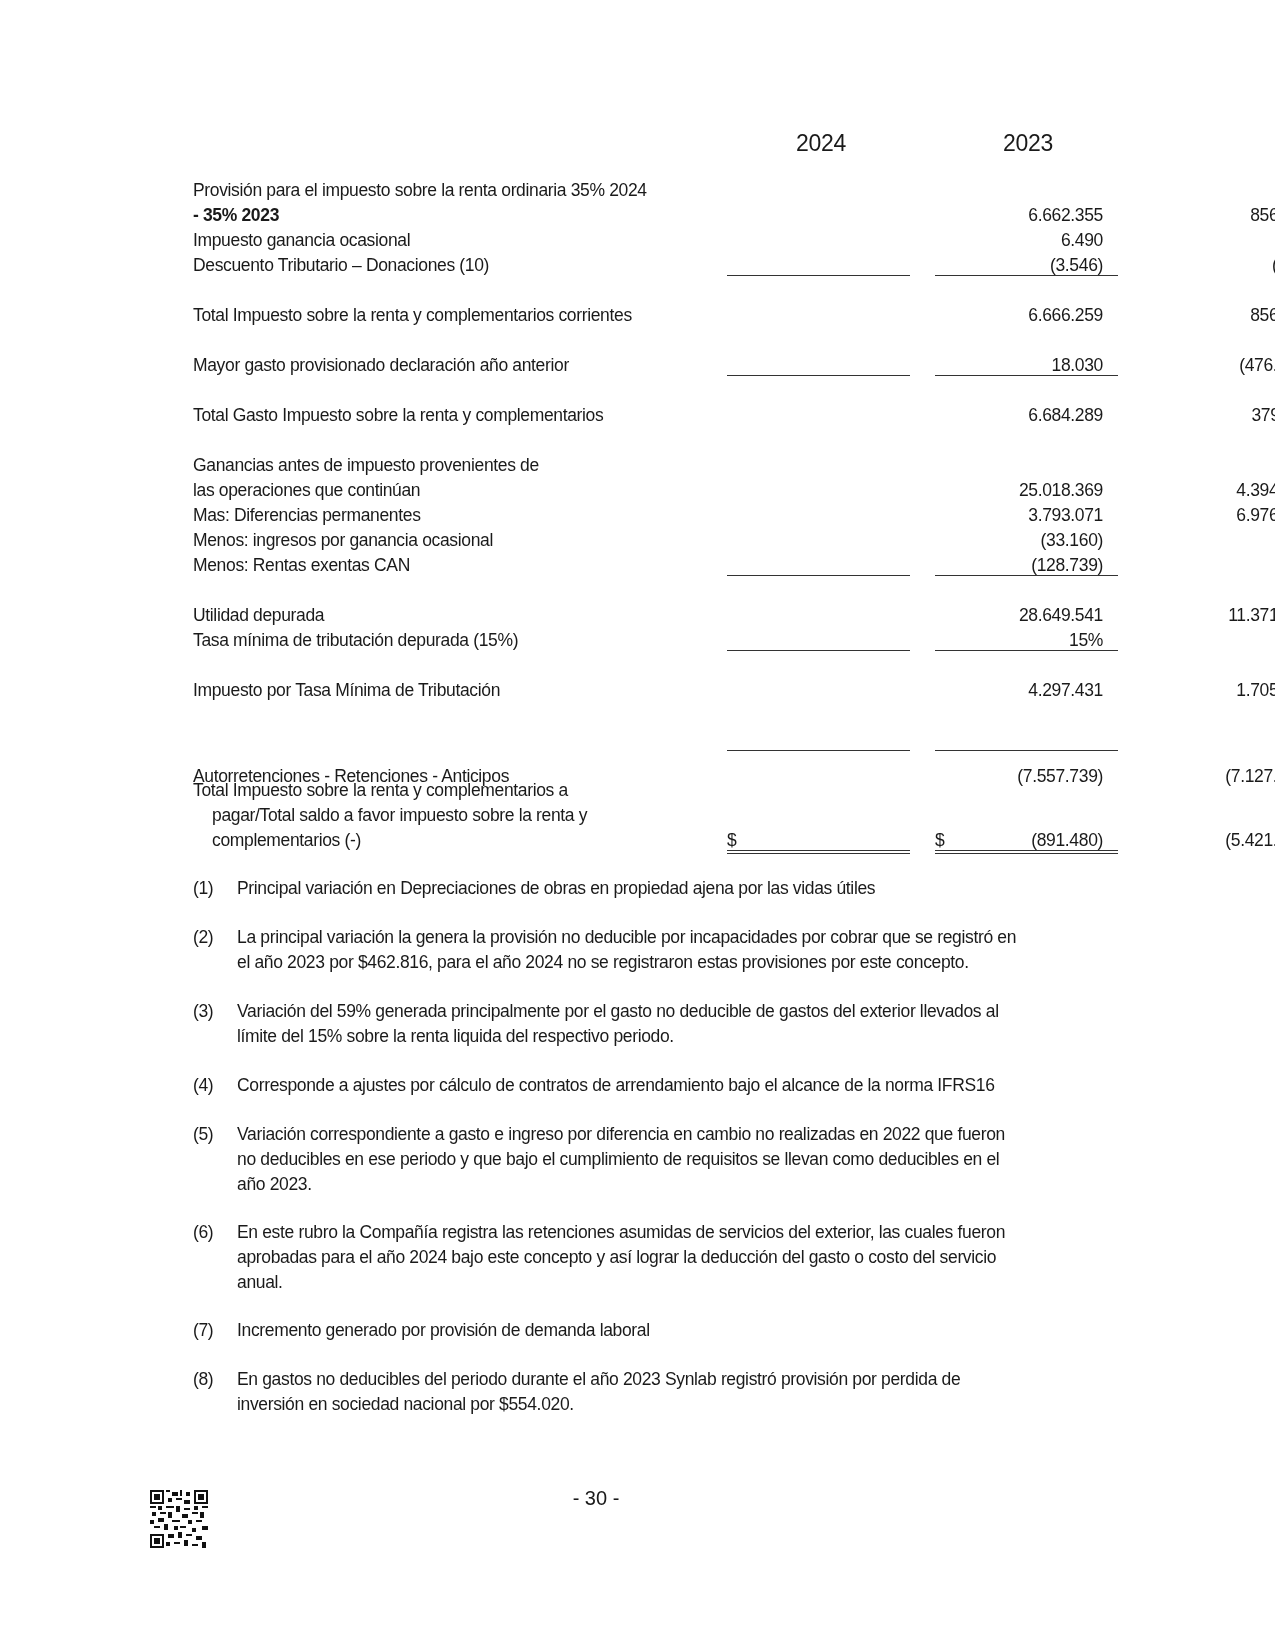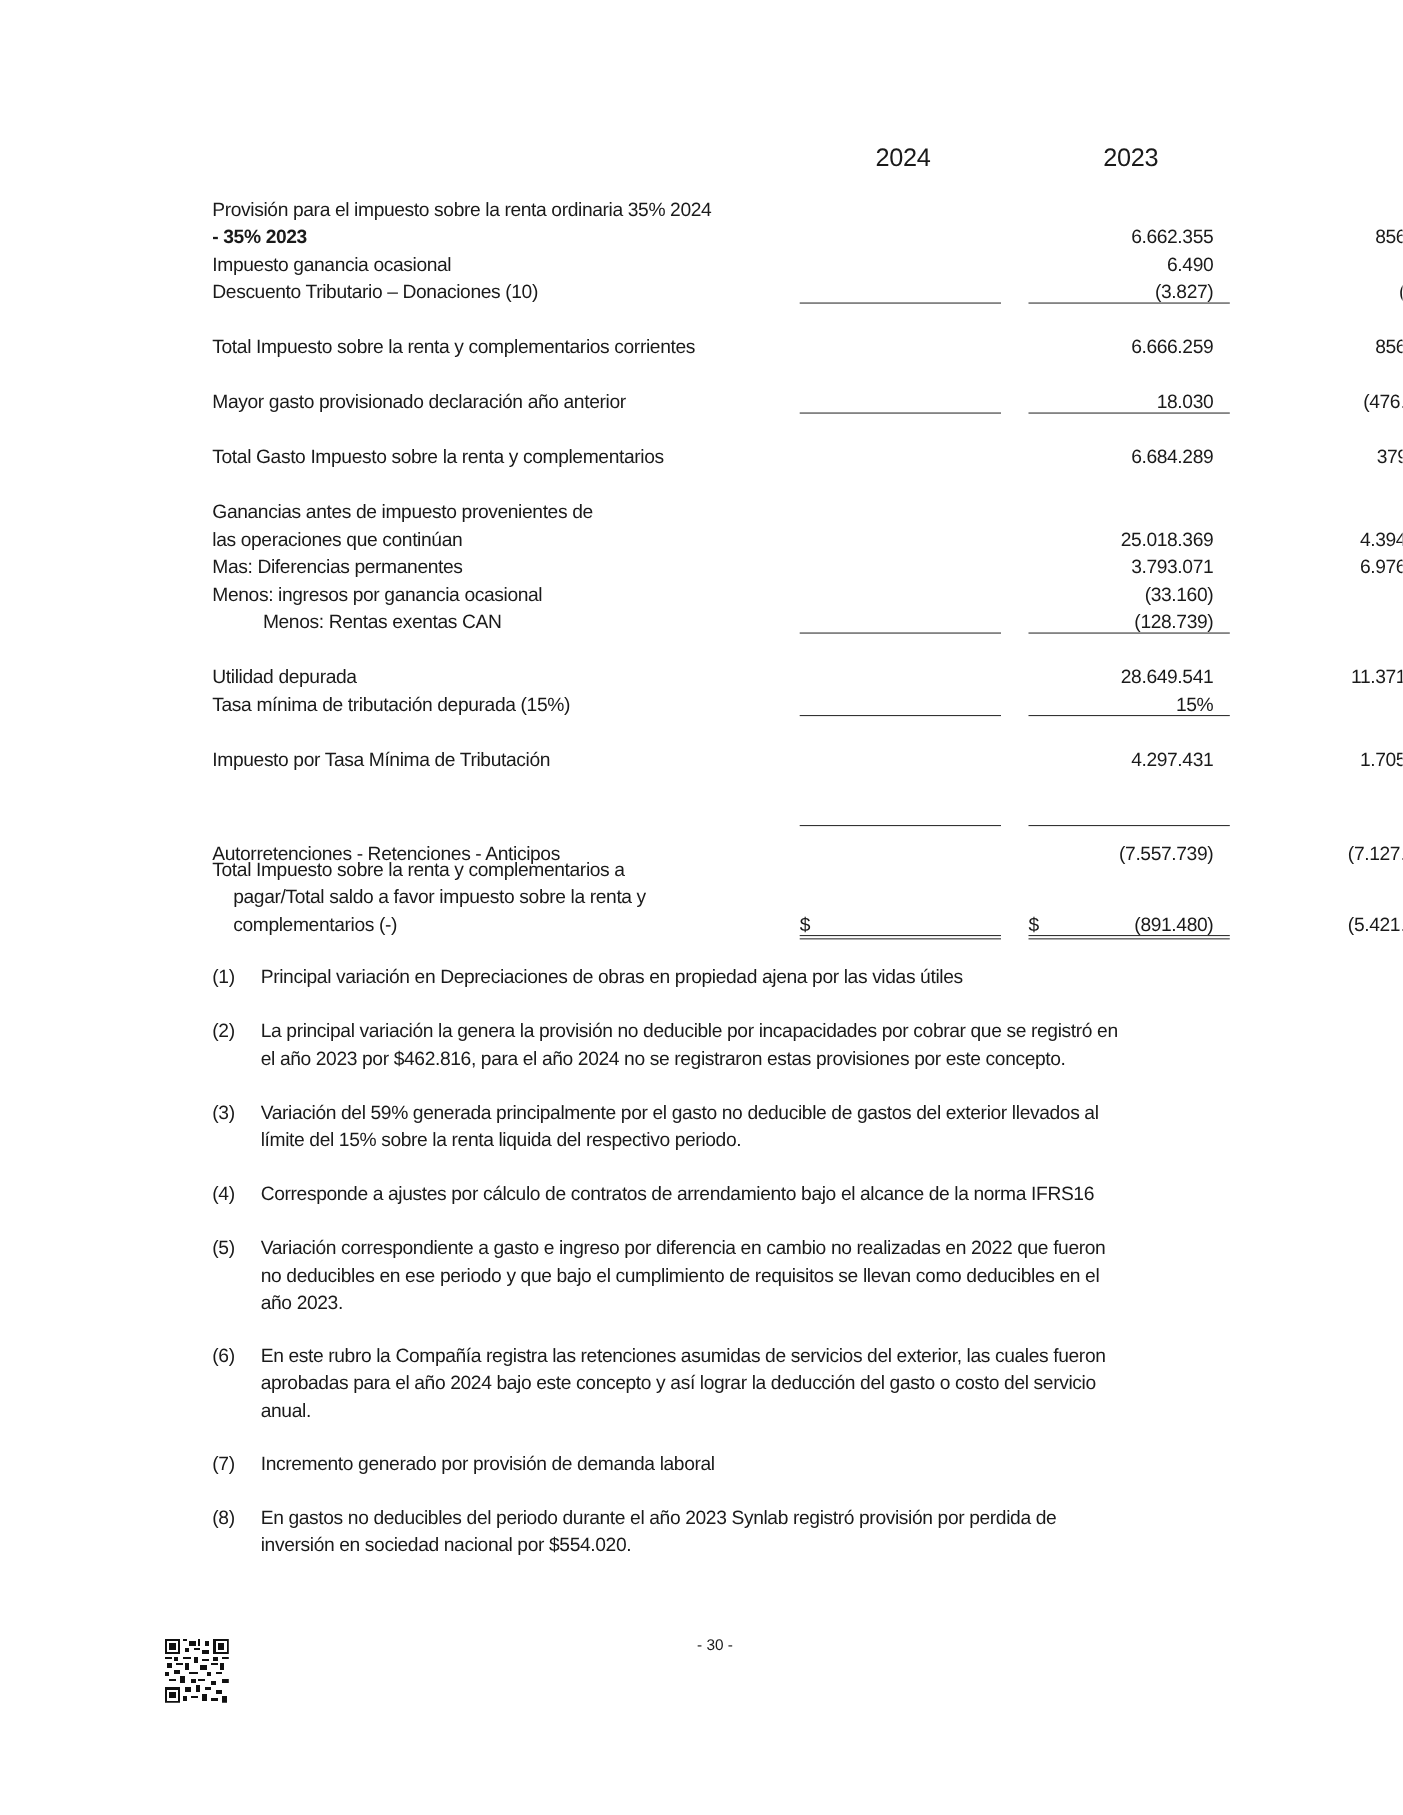--- a/index.html
+++ b/index.html
@@ -20,21 +20,21 @@
   .ul.u2 { left: 935px; width: 183px; }
   .dul { position: absolute; height: 2px; border-top: 1px solid #333; border-bottom: 1px solid #333; }
   .dul.u1 { left: 727px; width: 183px; }
   .dul.u2 { left: 935px; width: 183px; }
   .cur { position: absolute; top: 0; white-space: nowrap; }
   .cur.c1 { left: 534px; }
   .cur.c2 { left: 742px; }
   .note { position: absolute; left: 193px; width: 920px; font-size: 17.5px; line-height: 25px; letter-spacing: -0.35px; }
   .note .num { position: absolute; left: 0; top: 0; }
   .note .txt { position: absolute; left: 44px; top: 0; width: 870px; }
-  .pagenum { position: absolute; left: 620px; top: 1487px; width: 60px; text-align: center; font-size: 14px; }
+  .pagenum { position: absolute; left: 566px; top: 1487px; width: 60px; text-align: center; font-size: 20px; }
   .qr { position: absolute; left: 150px; top: 1490px; width: 58px; height: 58px; }
 </style>
 </head>
 <body>
 
 <div class="page">
   <div class="hdr c1">2024</div>
   <div class="hdr c2">2023</div>
   <div id="table">
       <div class="row" style="top: 178px; height: 50px;">
@@ -43,21 +43,21 @@
         <div class="v v1" style="top: 25px;">6.662.355</div>
         <div class="v v2" style="top: 25px;">856.702</div>
       </div>
       <div class="row" style="top: 228px; height: 25px;">
         <div class="lbl" style="top: 0px;">Impuesto ganancia ocasional</div>
         <div class="v v1" style="top: 0px;">6.490</div>
         <div class="v v2" style="top: 0px;">-</div>
       </div>
       <div class="row" style="top: 253px; height: 25px;">
         <div class="lbl" style="top: 0px;">Descuento Tributario – Donaciones (10)</div>
-        <div class="v v1" style="top: 0px;">(3.827)</div>
+        <div class="v v1" style="top: 0px;">(3.546)</div>
         <div class="v v2" style="top: 0px;">(262)</div>
       </div>
       <div class="ul u1" style="top: 275px;"></div>
       <div class="ul u2" style="top: 275px;"></div>
       <div class="row" style="top: 303px; height: 25px;">
         <div class="lbl" style="top: 0px;">Total Impuesto sobre la renta y complementarios corrientes</div>
         <div class="v v1" style="top: 0px;">6.666.259</div>
         <div class="v v2" style="top: 0px;">856.440</div>
       </div>
       <div class="row" style="top: 353px; height: 25px;">
@@ -82,21 +82,21 @@
         <div class="lbl" style="top: 0px;">Mas: Diferencias permanentes</div>
         <div class="v v1" style="top: 0px;">3.793.071</div>
         <div class="v v2" style="top: 0px;">6.976.590</div>
       </div>
       <div class="row" style="top: 528px; height: 25px;">
         <div class="lbl" style="top: 0px;">Menos: ingresos por ganancia ocasional</div>
         <div class="v v1" style="top: 0px;">(33.160)</div>
         <div class="v v2" style="top: 0px;">-</div>
       </div>
       <div class="row" style="top: 553px; height: 25px;">
-        <div class="lbl" style="top: 0px; margin-left: 46px;">Menos: Rentas exentas CAN</div>
+        <div class="lbl" style="top: 0px;">Menos: Rentas exentas CAN</div>
         <div class="v v1" style="top: 0px;">(128.739)</div>
         <div class="v v2" style="top: 0px;">-</div>
       </div>
       <div class="ul u1" style="top: 575px;"></div>
       <div class="ul u2" style="top: 575px;"></div>
       <div class="row" style="top: 603px; height: 25px;">
         <div class="lbl" style="top: 0px;">Utilidad depurada</div>
         <div class="v v1" style="top: 0px;">28.649.541</div>
         <div class="v v2" style="top: 0px;">11.371.437</div>
       </div>

